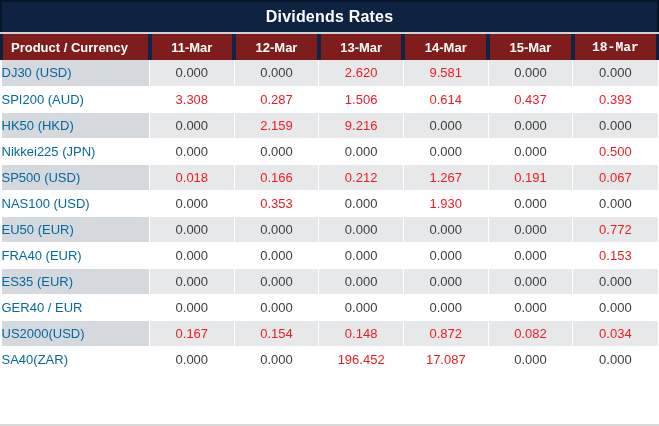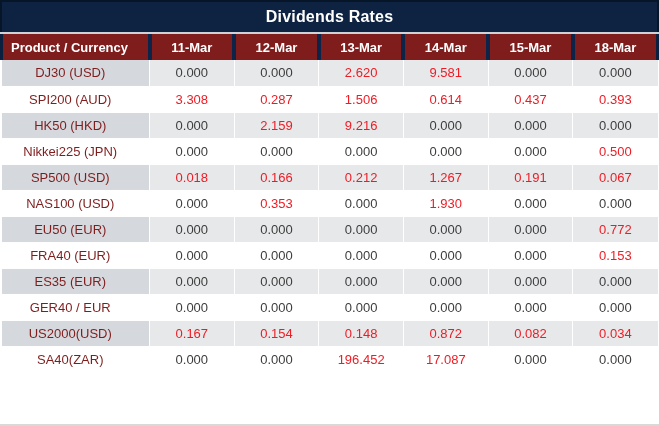--- a/index.html
+++ b/index.html
@@ -45,35 +45,35 @@
     text-align: center;
     border-left: 4px solid #0d2347;
     white-space: nowrap;
     overflow: hidden;
   }
   thead th.product-th {
     text-align: left;
     padding-left: 8px;
     border-left: 3px solid #0b1f3e;
   }
-  thead th:last-child { border-right: 3px solid #0b1f3e; }
+  thead th:last-child { border-right: 3px solid #0b1f3e; font-family: Liberation Mono, monospace; }
   tbody td {
     height: 26px;
     font-size: 13px;
     text-align: center;
     color: #3d3d3d;
     border-bottom: 1px solid #ffffff;
     border-left: 1px solid #ffffff;
     white-space: nowrap;
     overflow: hidden;
   }
   tbody td.product {
-    text-align: center;
+    text-align: left;
     padding-right: 10px;
-    color: #7f1d1d;
+    color: #0369a1;
     border-left: none;
   }
   tbody tr:nth-child(odd) td { background: #e7e8ea; }
   tbody tr:nth-child(odd) td.product { background: #d5d8dd; }
   tbody tr:nth-child(even) td { background: #ffffff; }
   tbody td.nonzero { color: #ed1c24; }
 </style>
 </head>
 <body>
 

